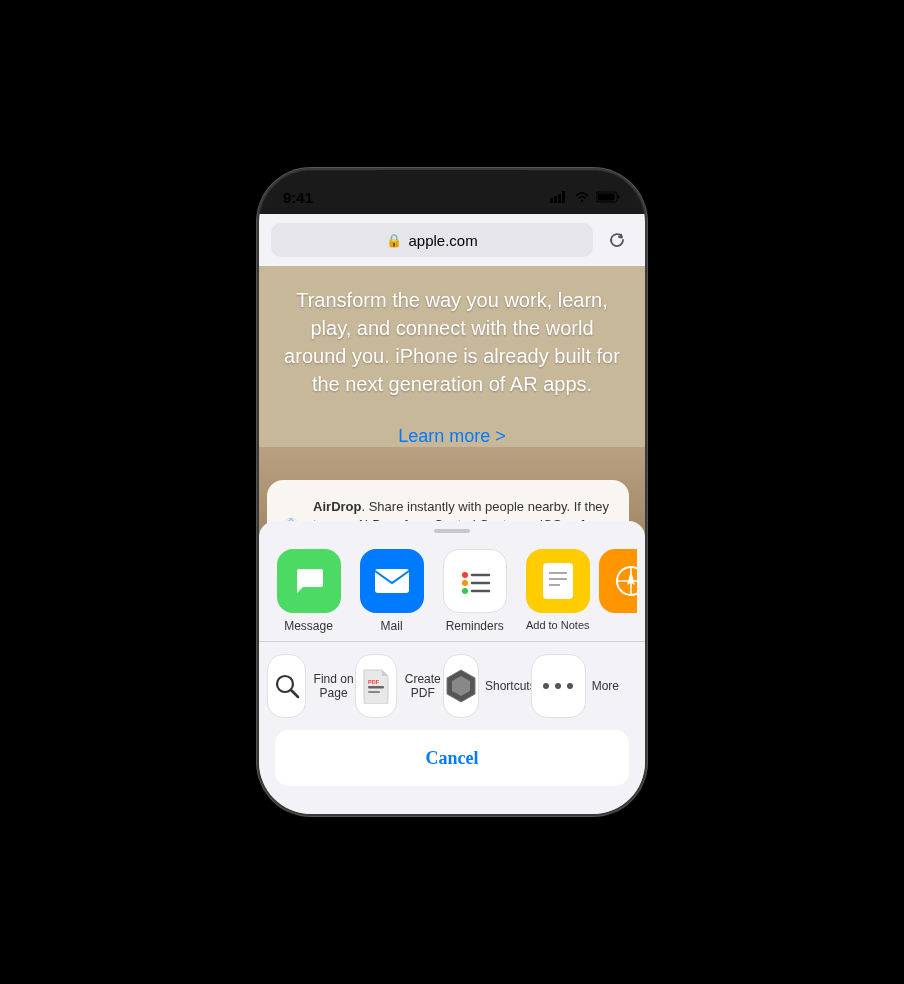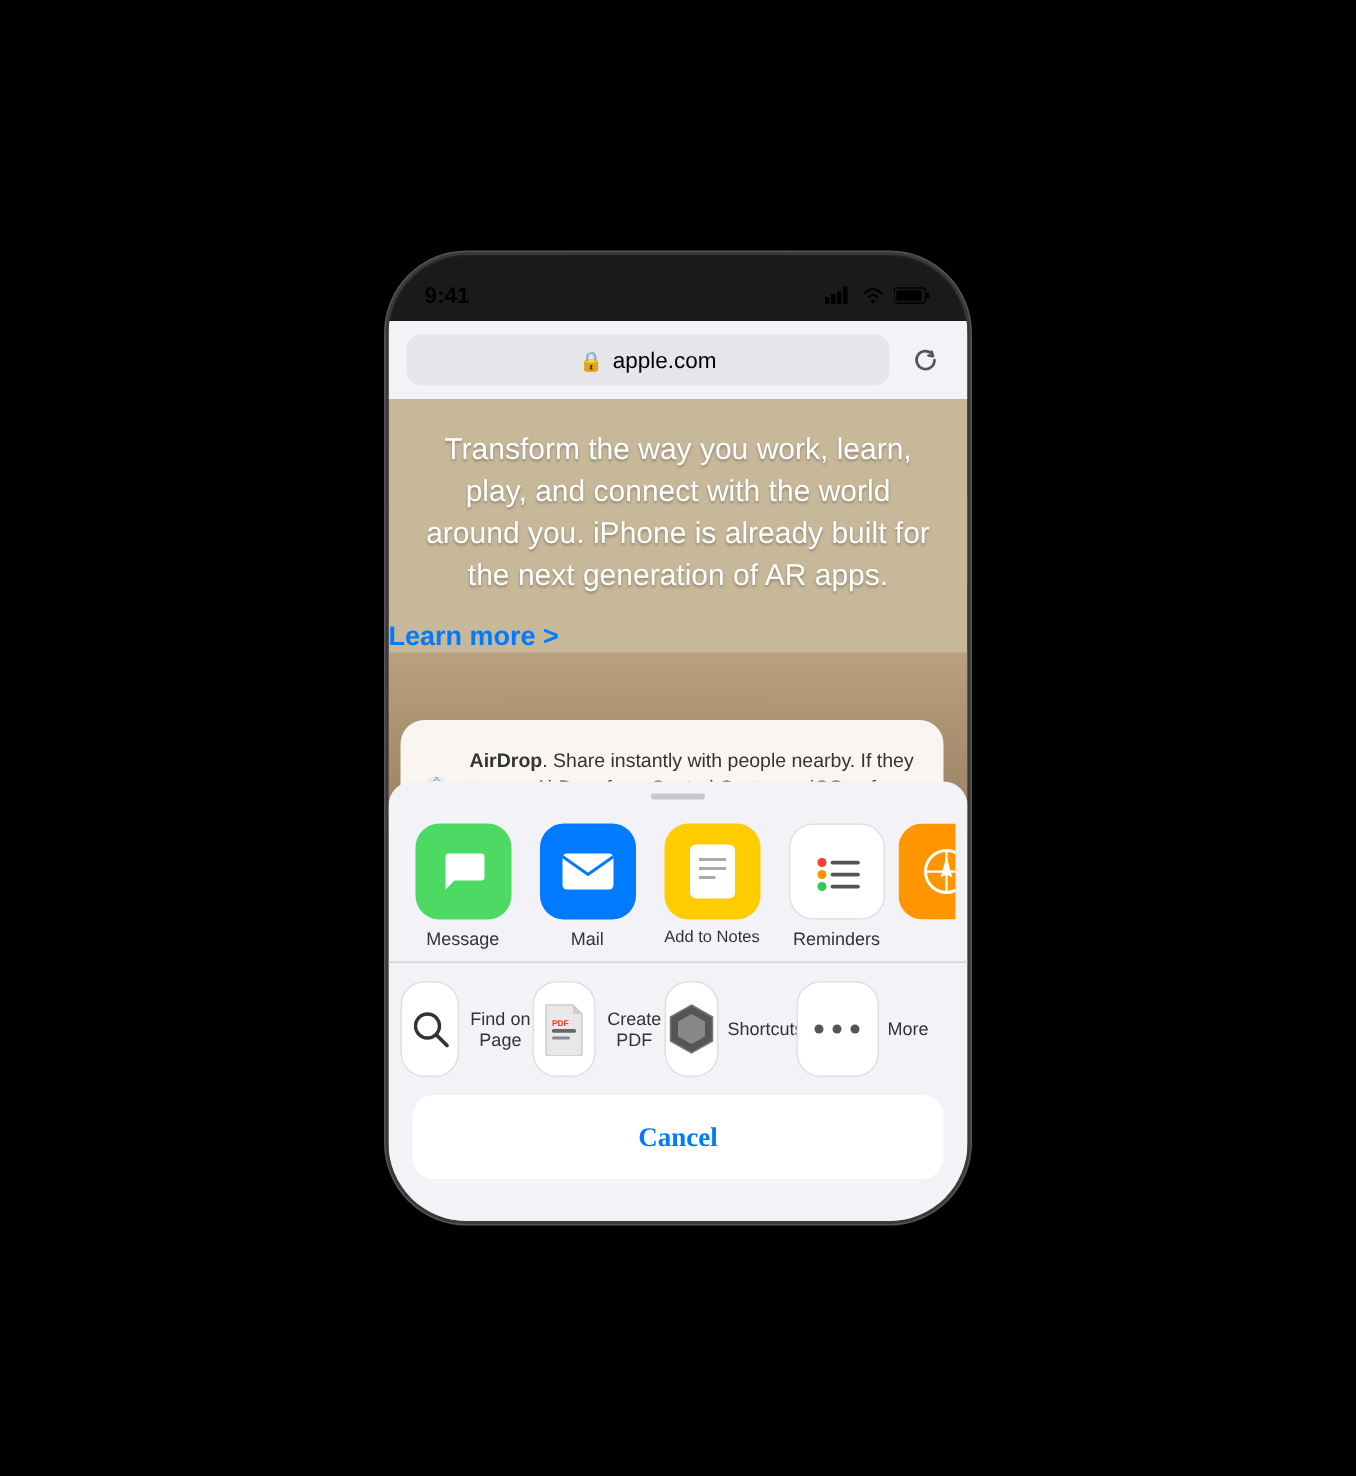--- a/index.html
+++ b/index.html
@@ -112,25 +112,25 @@
     .page-text {
       padding: 20px 23px 10px;
       text-align: center;
       color: #fff;
       font-size: 20px;
       font-weight: 400;
       line-height: 1.4;
       text-shadow: 0 1px 2px rgba(0,0,0,0.3);
     }
     .learn-more {
-      text-align: left;
+      text-align: center;
       color: #007aff;
       font-size: 18px;
-      font-weight: 700;
-      margin-top: 6px;
+      font-weight: 400;
+      margin-top: 18px;
     }
     .phone-image-area {
       height: 120px;
       background: linear-gradient(to bottom, #b8a080, #9a8060);
     }
     .bottom-text {
       position: absolute;
       bottom: 80px;
       left: 0;
       right: 0;
@@ -418,45 +418,45 @@
         <div class="app-icon app-icon-mail">
           <svg width="38" height="28" viewBox="0 0 38 28">
             <rect x="2" y="2" width="34" height="24" rx="3" fill="#fff" stroke="none"></rect>
             <path d="M2 4 L19 16 L36 4" stroke="#007aff" stroke-width="2" fill="none"></path>
           </svg>
         </div>
         <span class="app-label">Mail</span>
       </div>
 
       <div class="app-item">
-        <div class="app-icon app-icon-notes">
-          <svg width="36" height="40" viewBox="0 0 36 40">
-            <rect x="3" y="2" width="30" height="36" rx="4" fill="#fff"></rect>
-            <line x1="9" y1="12" x2="27" y2="12" stroke="#aaa" stroke-width="2"></line>
-            <line x1="9" y1="18" x2="27" y2="18" stroke="#aaa" stroke-width="2"></line>
-            <line x1="9" y1="24" x2="20" y2="24" stroke="#aaa" stroke-width="2"></line>
-          </svg>
-        </div>
-        <span class="app-label" style="font-size:11px;">Add to Notes</span>
-      </div>
-
-      <div class="app-item">
         <div class="app-icon app-icon-reminders">
           <svg width="40" height="40" viewBox="0 0 40 40">
             <circle cx="10" cy="14" r="3" fill="#ff3b30"></circle>
             <circle cx="10" cy="22" r="3" fill="#ff9500"></circle>
             <circle cx="10" cy="30" r="3" fill="#34c759"></circle>
             <line x1="17" y1="14" x2="34" y2="14" stroke="#555" stroke-width="2.5" stroke-linecap="round"></line>
             <line x1="17" y1="22" x2="34" y2="22" stroke="#555" stroke-width="2.5" stroke-linecap="round"></line>
             <line x1="17" y1="30" x2="34" y2="30" stroke="#555" stroke-width="2.5" stroke-linecap="round"></line>
           </svg>
         </div>
         <span class="app-label">Reminders</span>
       </div>
 
+      <div class="app-item">
+        <div class="app-icon app-icon-notes">
+          <svg width="36" height="40" viewBox="0 0 36 40">
+            <rect x="3" y="2" width="30" height="36" rx="4" fill="#fff"></rect>
+            <line x1="9" y1="12" x2="27" y2="12" stroke="#aaa" stroke-width="2"></line>
+            <line x1="9" y1="18" x2="27" y2="18" stroke="#aaa" stroke-width="2"></line>
+            <line x1="9" y1="24" x2="20" y2="24" stroke="#aaa" stroke-width="2"></line>
+          </svg>
+        </div>
+        <span class="app-label" style="font-size:11px;">Add to Notes</span>
+      </div>
+
       <div class="app-row-partial">
         <div class="partial-icon">
           <svg width="36" height="36" viewBox="0 0 36 36">
             <circle cx="18" cy="18" r="14" fill="none" stroke="#fff" stroke-width="2"></circle>
             <line x1="18" y1="4" x2="18" y2="32" stroke="#fff" stroke-width="1.5"></line>
             <line x1="4" y1="18" x2="32" y2="18" stroke="#fff" stroke-width="1.5"></line>
             <polygon points="18,8 22,22 18,20 14,22" fill="#fff"></polygon>
           </svg>
         </div>
       </div>

